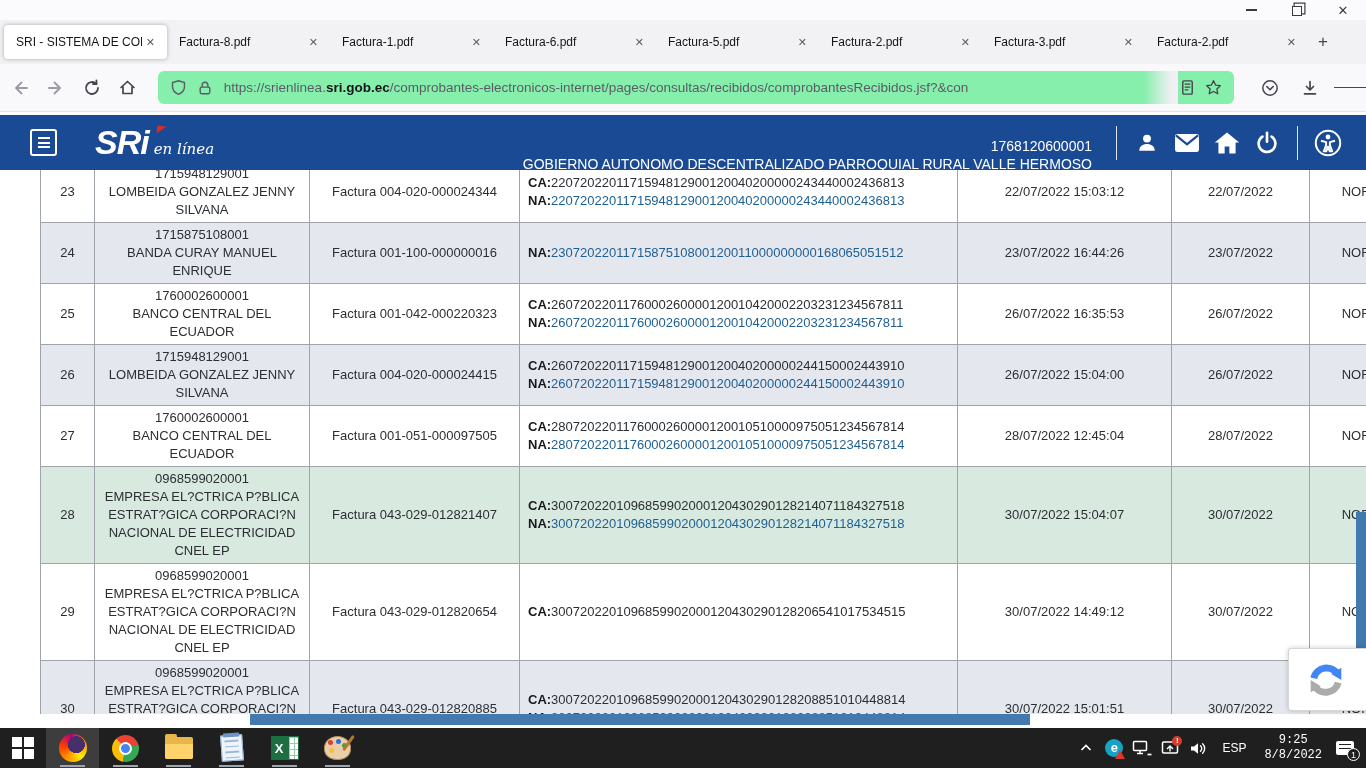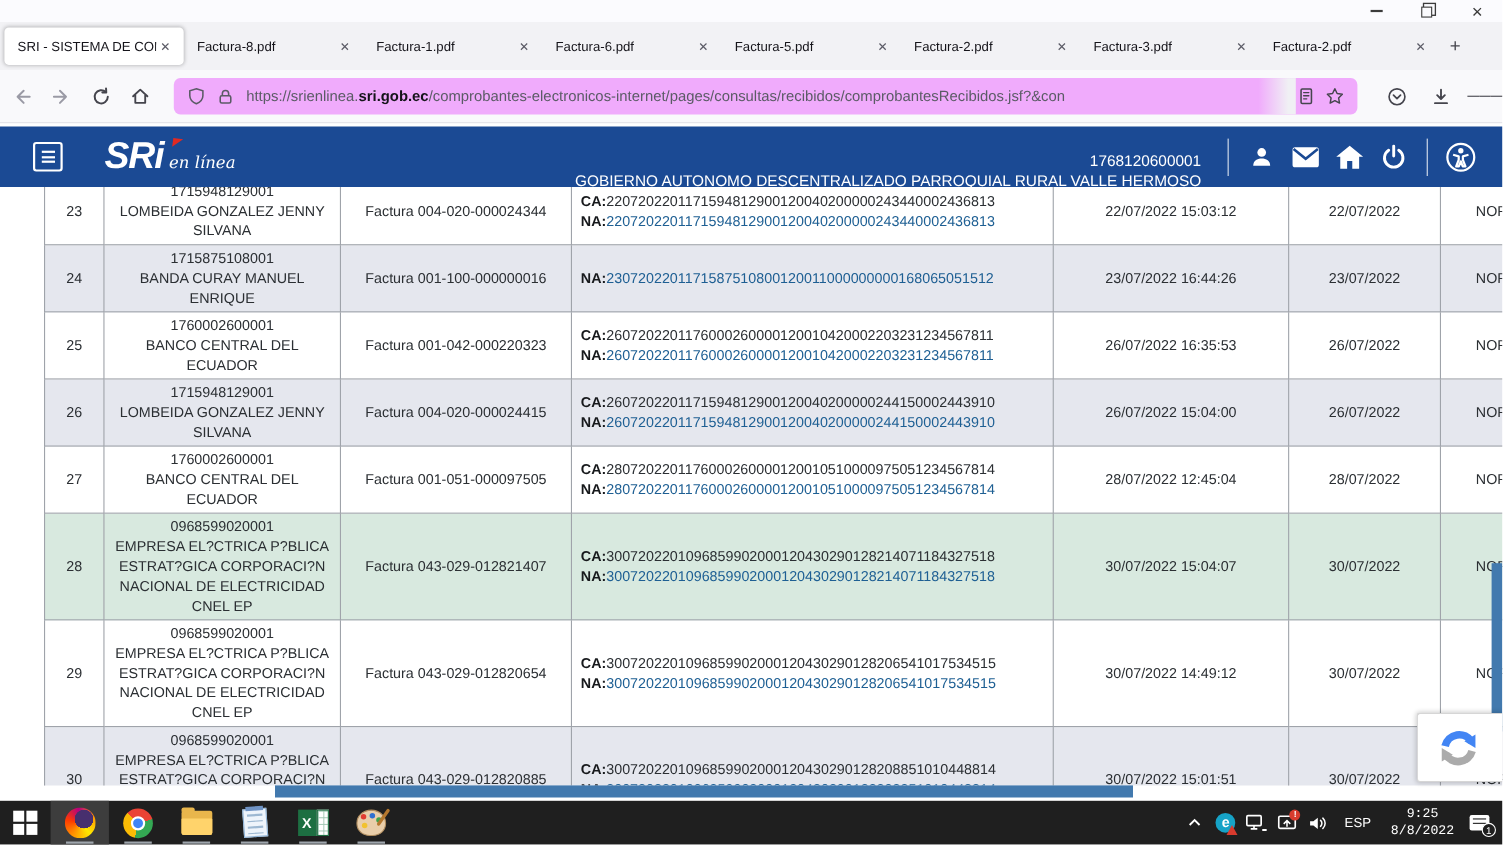--- a/index.html
+++ b/index.html
@@ -21,21 +21,21 @@
   .tabs { display:flex; height:100%; align-items:center; padding-left:4px; }
   .tab { width:163px; height:34px; display:flex; align-items:center; border-radius:4px; padding:0 8px 0 12px; color:#15141a; position:relative; }
   .tab .tab-title { font-size:12px; white-space:nowrap; overflow:hidden; flex:1; }
   .tab .tab-close { font-size:11px; color:#5b5b66; padding:2px 4px; }
   .tab.active { background:#fff; box-shadow:0 0 4px rgba(0,0,0,.3); }
   .newtab { font-size:17px; color:#45454d; padding:2px 10px; }
 
   
   .navbar { position:absolute; top:64px; left:0; right:0; height:48px; background:#f9f9fb; border-bottom:1px solid #e3e3e8; display:flex; align-items:center; }
   .nav-btn { width:32px; height:32px; display:flex; align-items:center; justify-content:center; margin-left:4px; border-radius:4px; }
-  .urlbar { position:relative; margin-left:14px; width:1078px; height:33px; background:#f0abfc; border-radius:6px; display:flex; align-items:center; padding:0 8px; }
+  .urlbar { position:relative; margin-left:14px; width:1078px; height:33px; background:#86efac; border-radius:6px; display:flex; align-items:center; padding:0 8px; }
   .url-text { font-size:13.5px; white-space:nowrap; overflow:hidden; flex:1; margin-left:6px; position:relative; }
   .url-dim { color:#5b5b66; }
   .url-domain { color:#15141a; font-weight:bold; }
   .url-fade { position:absolute; top:0; right:56px; width:34px; height:100%; background:linear-gradient(90deg,rgba(240,240,244,0),#f0f0f4 80%); pointer-events:none; }
   .urlbar .bar-icon { display:flex; align-items:center; justify-content:center; width:26px; height:26px; }
   .nav-right { display:flex; align-items:center; margin-left:12px; }
   .nav-right .nav-btn { margin-left:8px; }
   .hamburger span { display:block; width:14px; height:1.6px; background:#45454d; margin:2.2px 0; }
 
   
@@ -389,21 +389,20 @@
           </div>
           <div class="trow white">
             <div class="cell c-num">29</div>
             <div class="cell c-name">
               <div>0968599020001</div>
               <div>EMPRESA EL?CTRICA P?BLICA ESTRAT?GICA CORPORACI?N NACIONAL DE ELECTRICIDAD CNEL EP</div>
             </div>
             <div class="cell c-doc">Factura 043-029-012820654</div>
             <div class="cell c-key">
               <div><b>CA:</b><span>3007202201096859902000120430290128206541017534515</span></div>
-              <div><b>NA:</b><span class="na">3007202201096859902000120430290128206541017534515</span></div>
             </div>
             <div class="cell c-auth">30/07/2022 14:49:12</div>
             <div class="cell c-issued">30/07/2022</div>
             <div class="cell c-status">NORMAL</div>
           </div>
           <div class="trow stripe">
             <div class="cell c-num">30</div>
             <div class="cell c-name">
               <div>0968599020001</div>
               <div>EMPRESA EL?CTRICA P?BLICA ESTRAT?GICA CORPORACI?N NACIONAL DE ELECTRICIDAD CNEL EP</div>

